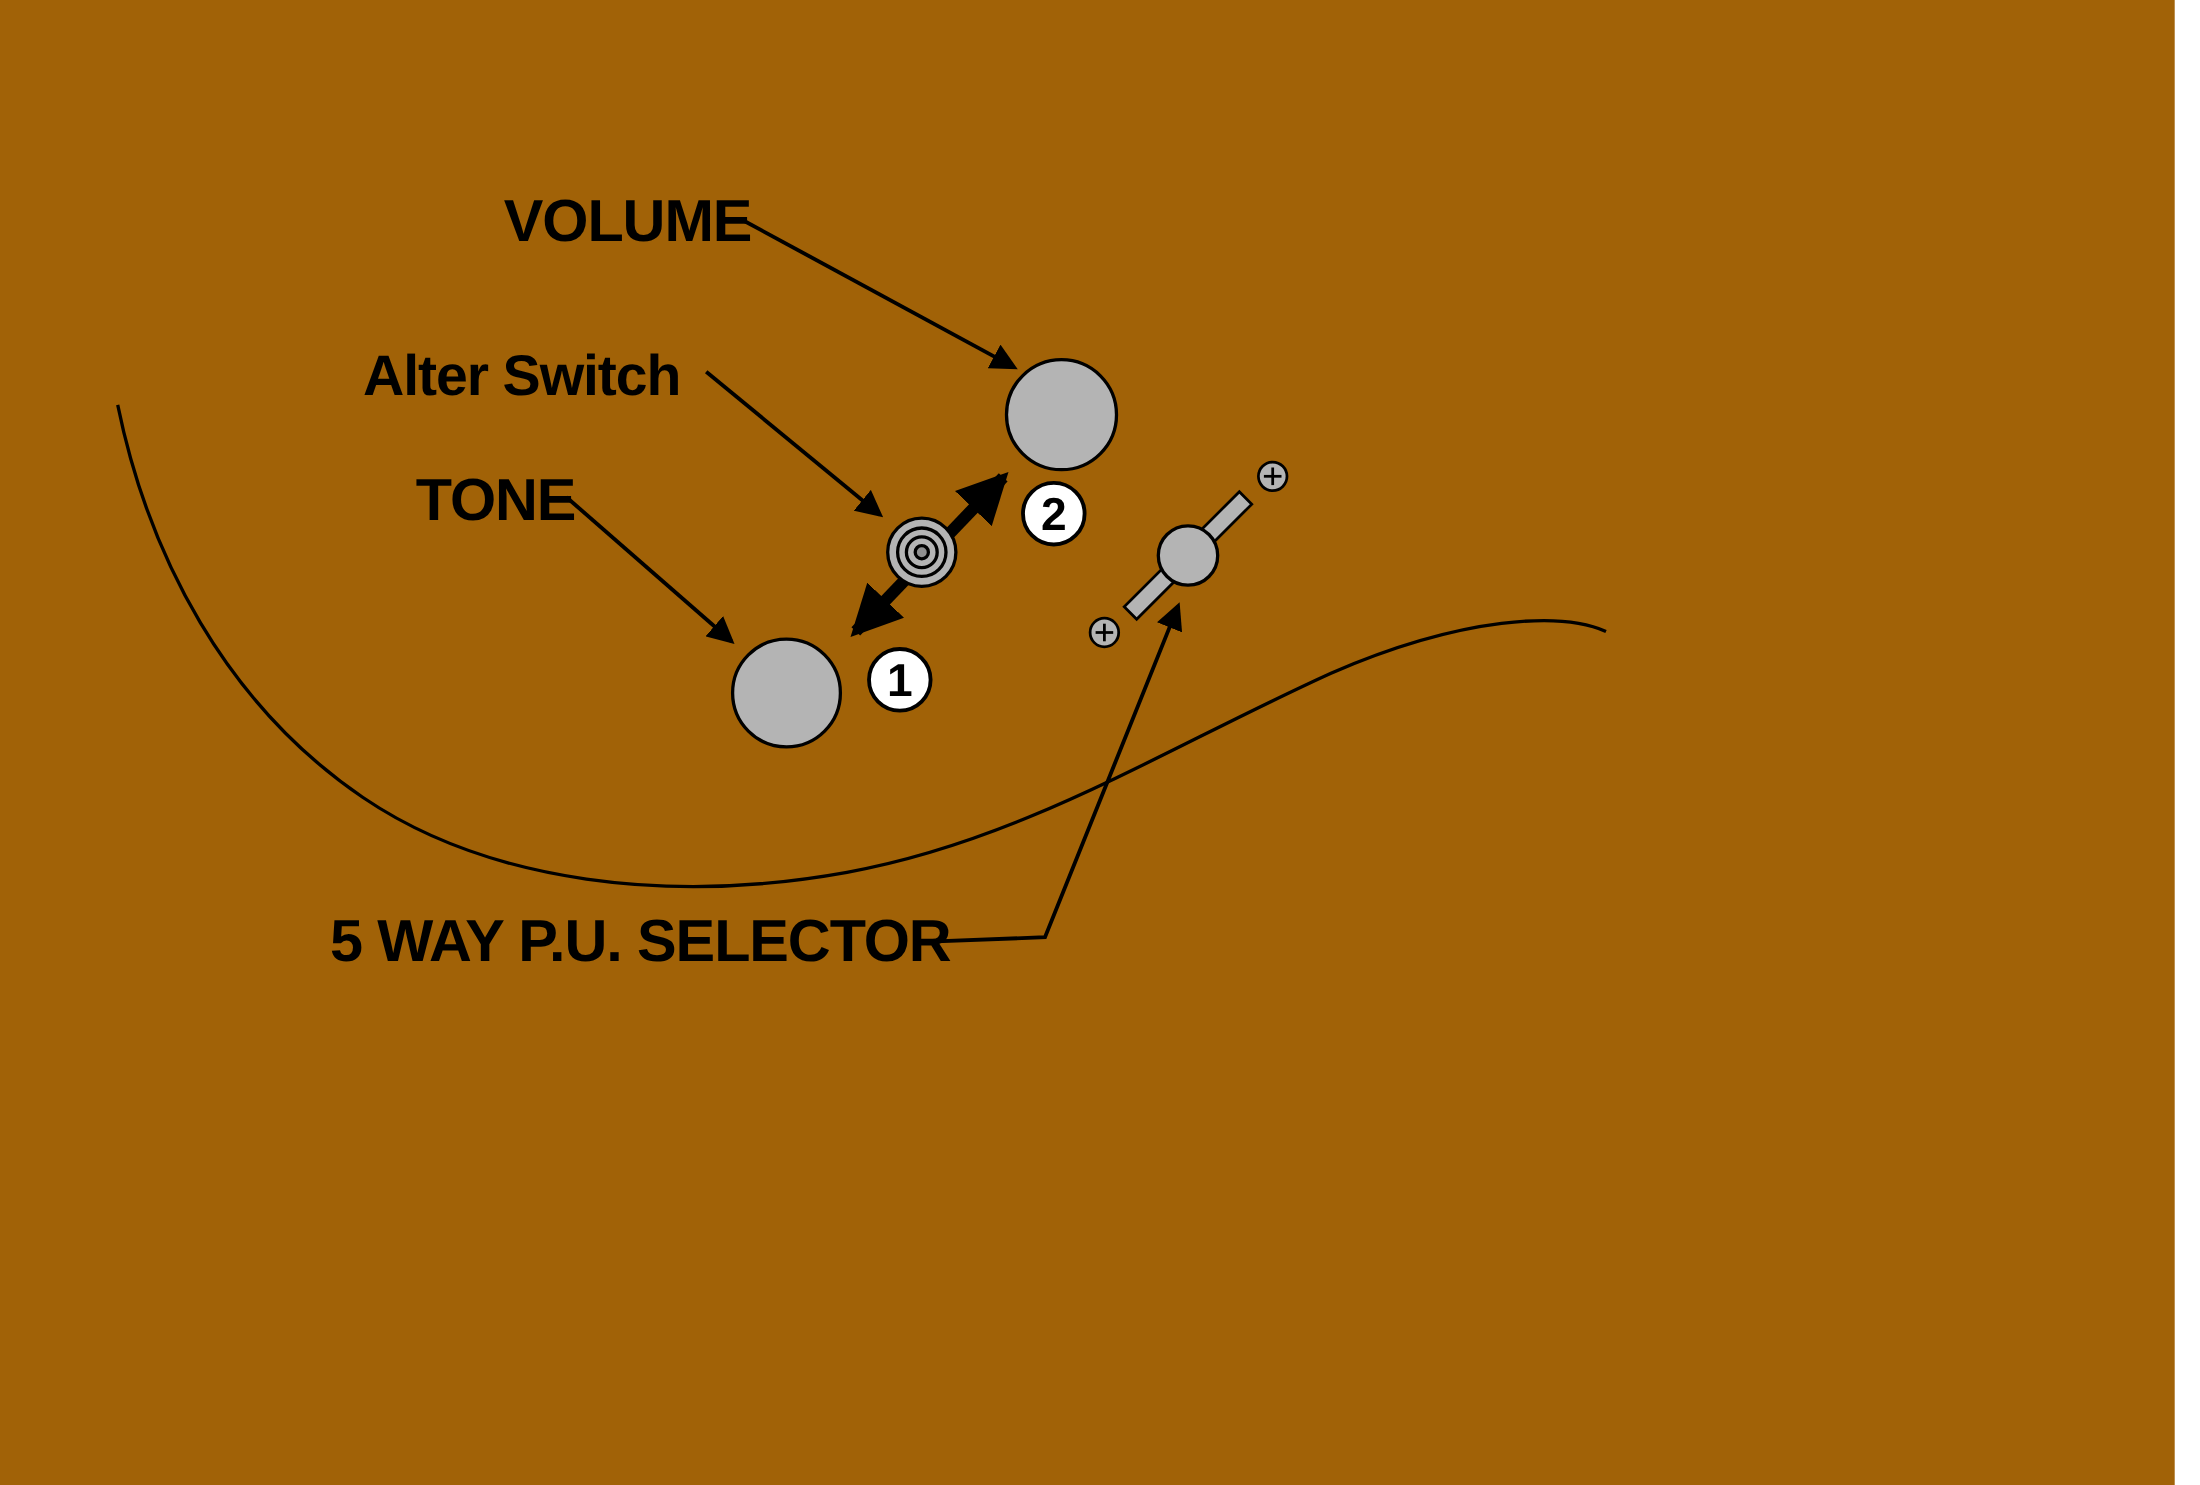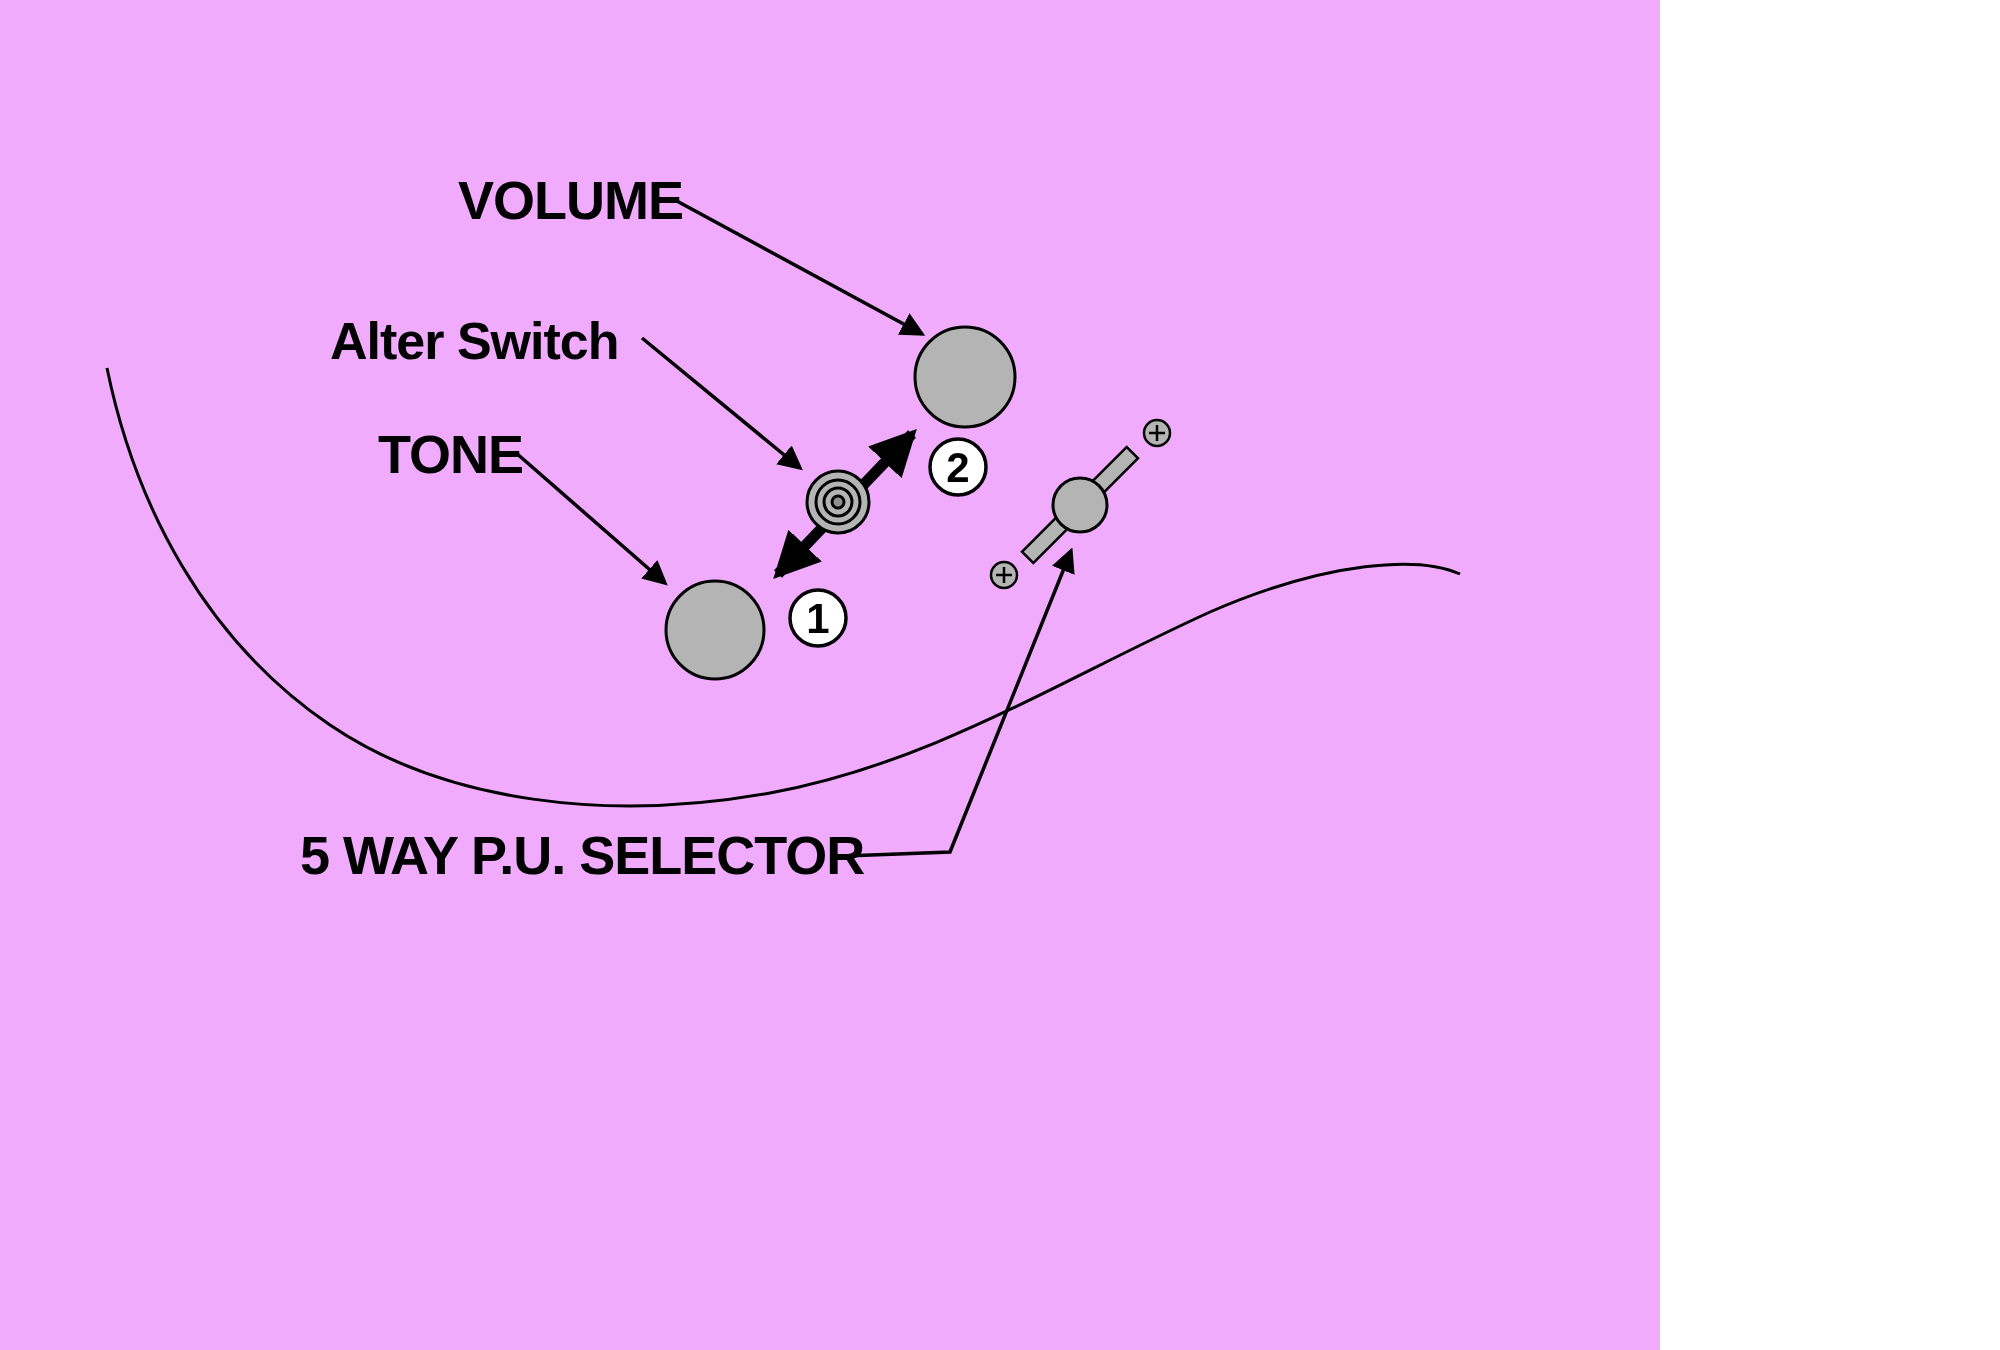--- a/index.html
+++ b/index.html
@@ -3,23 +3,23 @@
 <meta charset="utf-8">
 <title>Diagram</title>
 <style>
   html, body {
     margin: 0;
     padding: 0;
     background: #ffffff;
   }
   .stage {
     position: relative;
-    width: 1660px;
+    width: 1977px;
     height: 1350px;
-    background: #f0abfc;
+    background: #a16207;
     overflow: hidden;
   }
   svg { display: block; }
   .label {
     font-family: "Liberation Sans", sans-serif;
     font-weight: 700;
     fill: #000000;
     letter-spacing: -1px;
   }
   .num {

